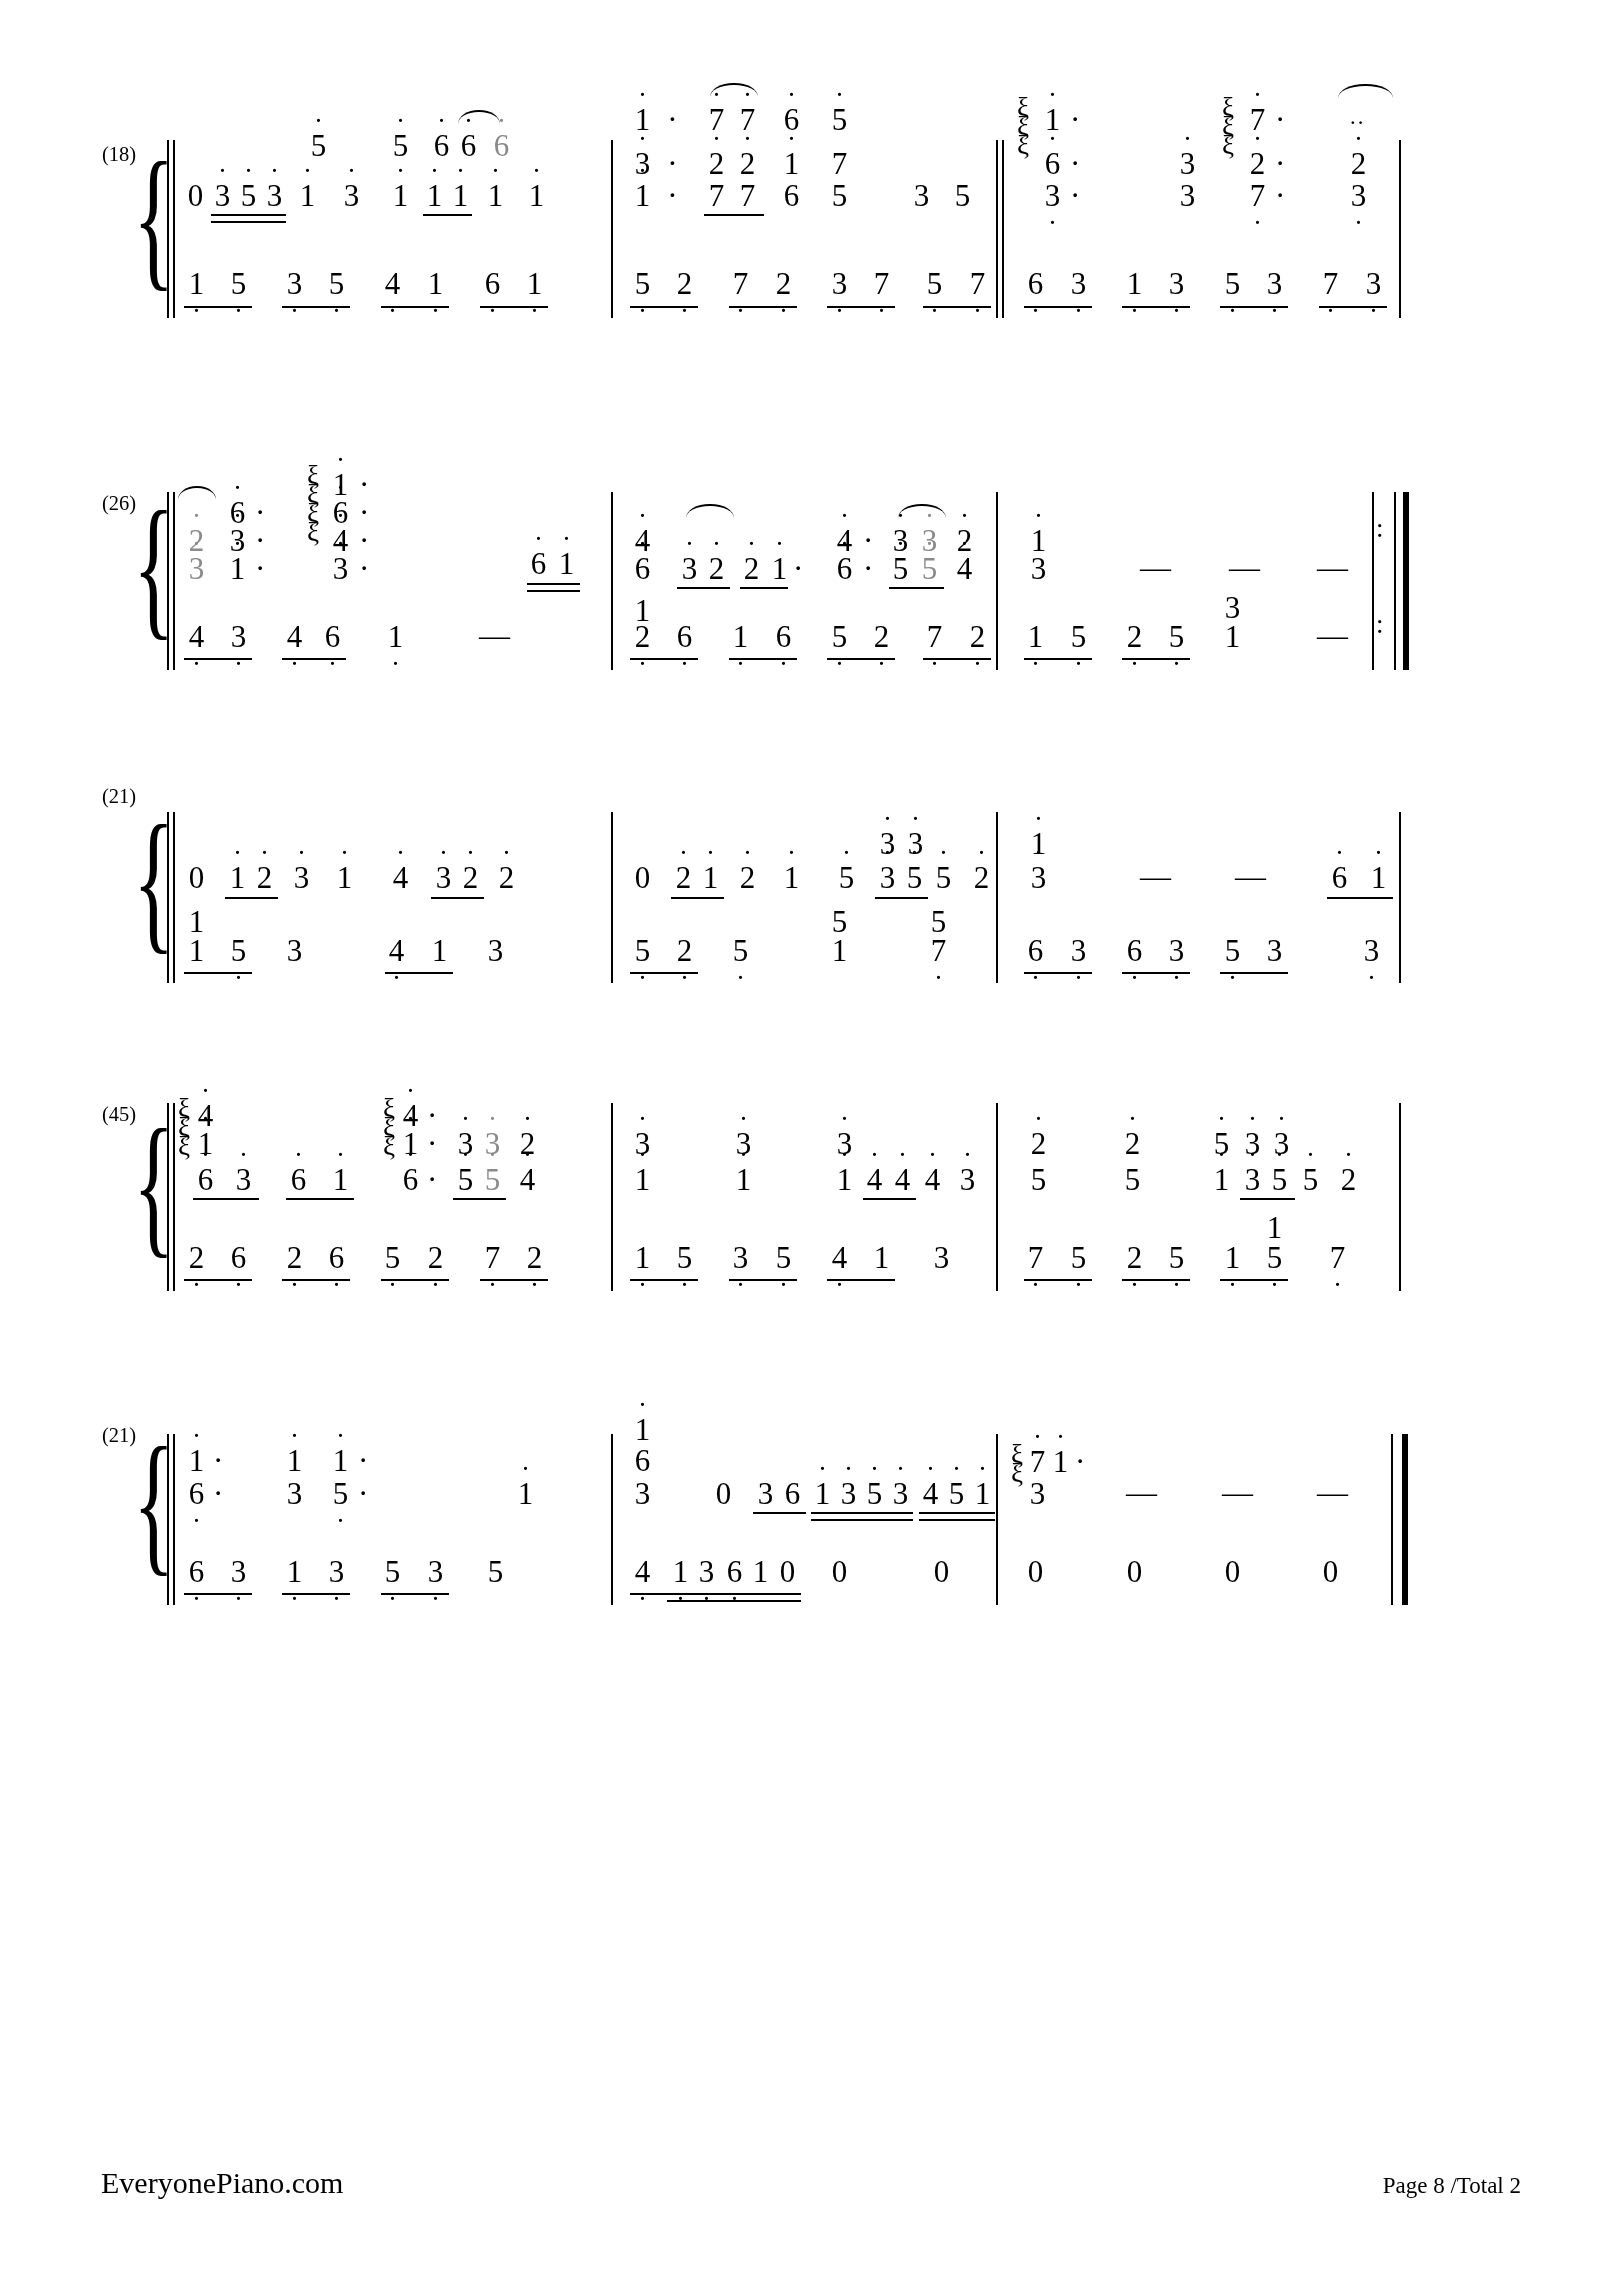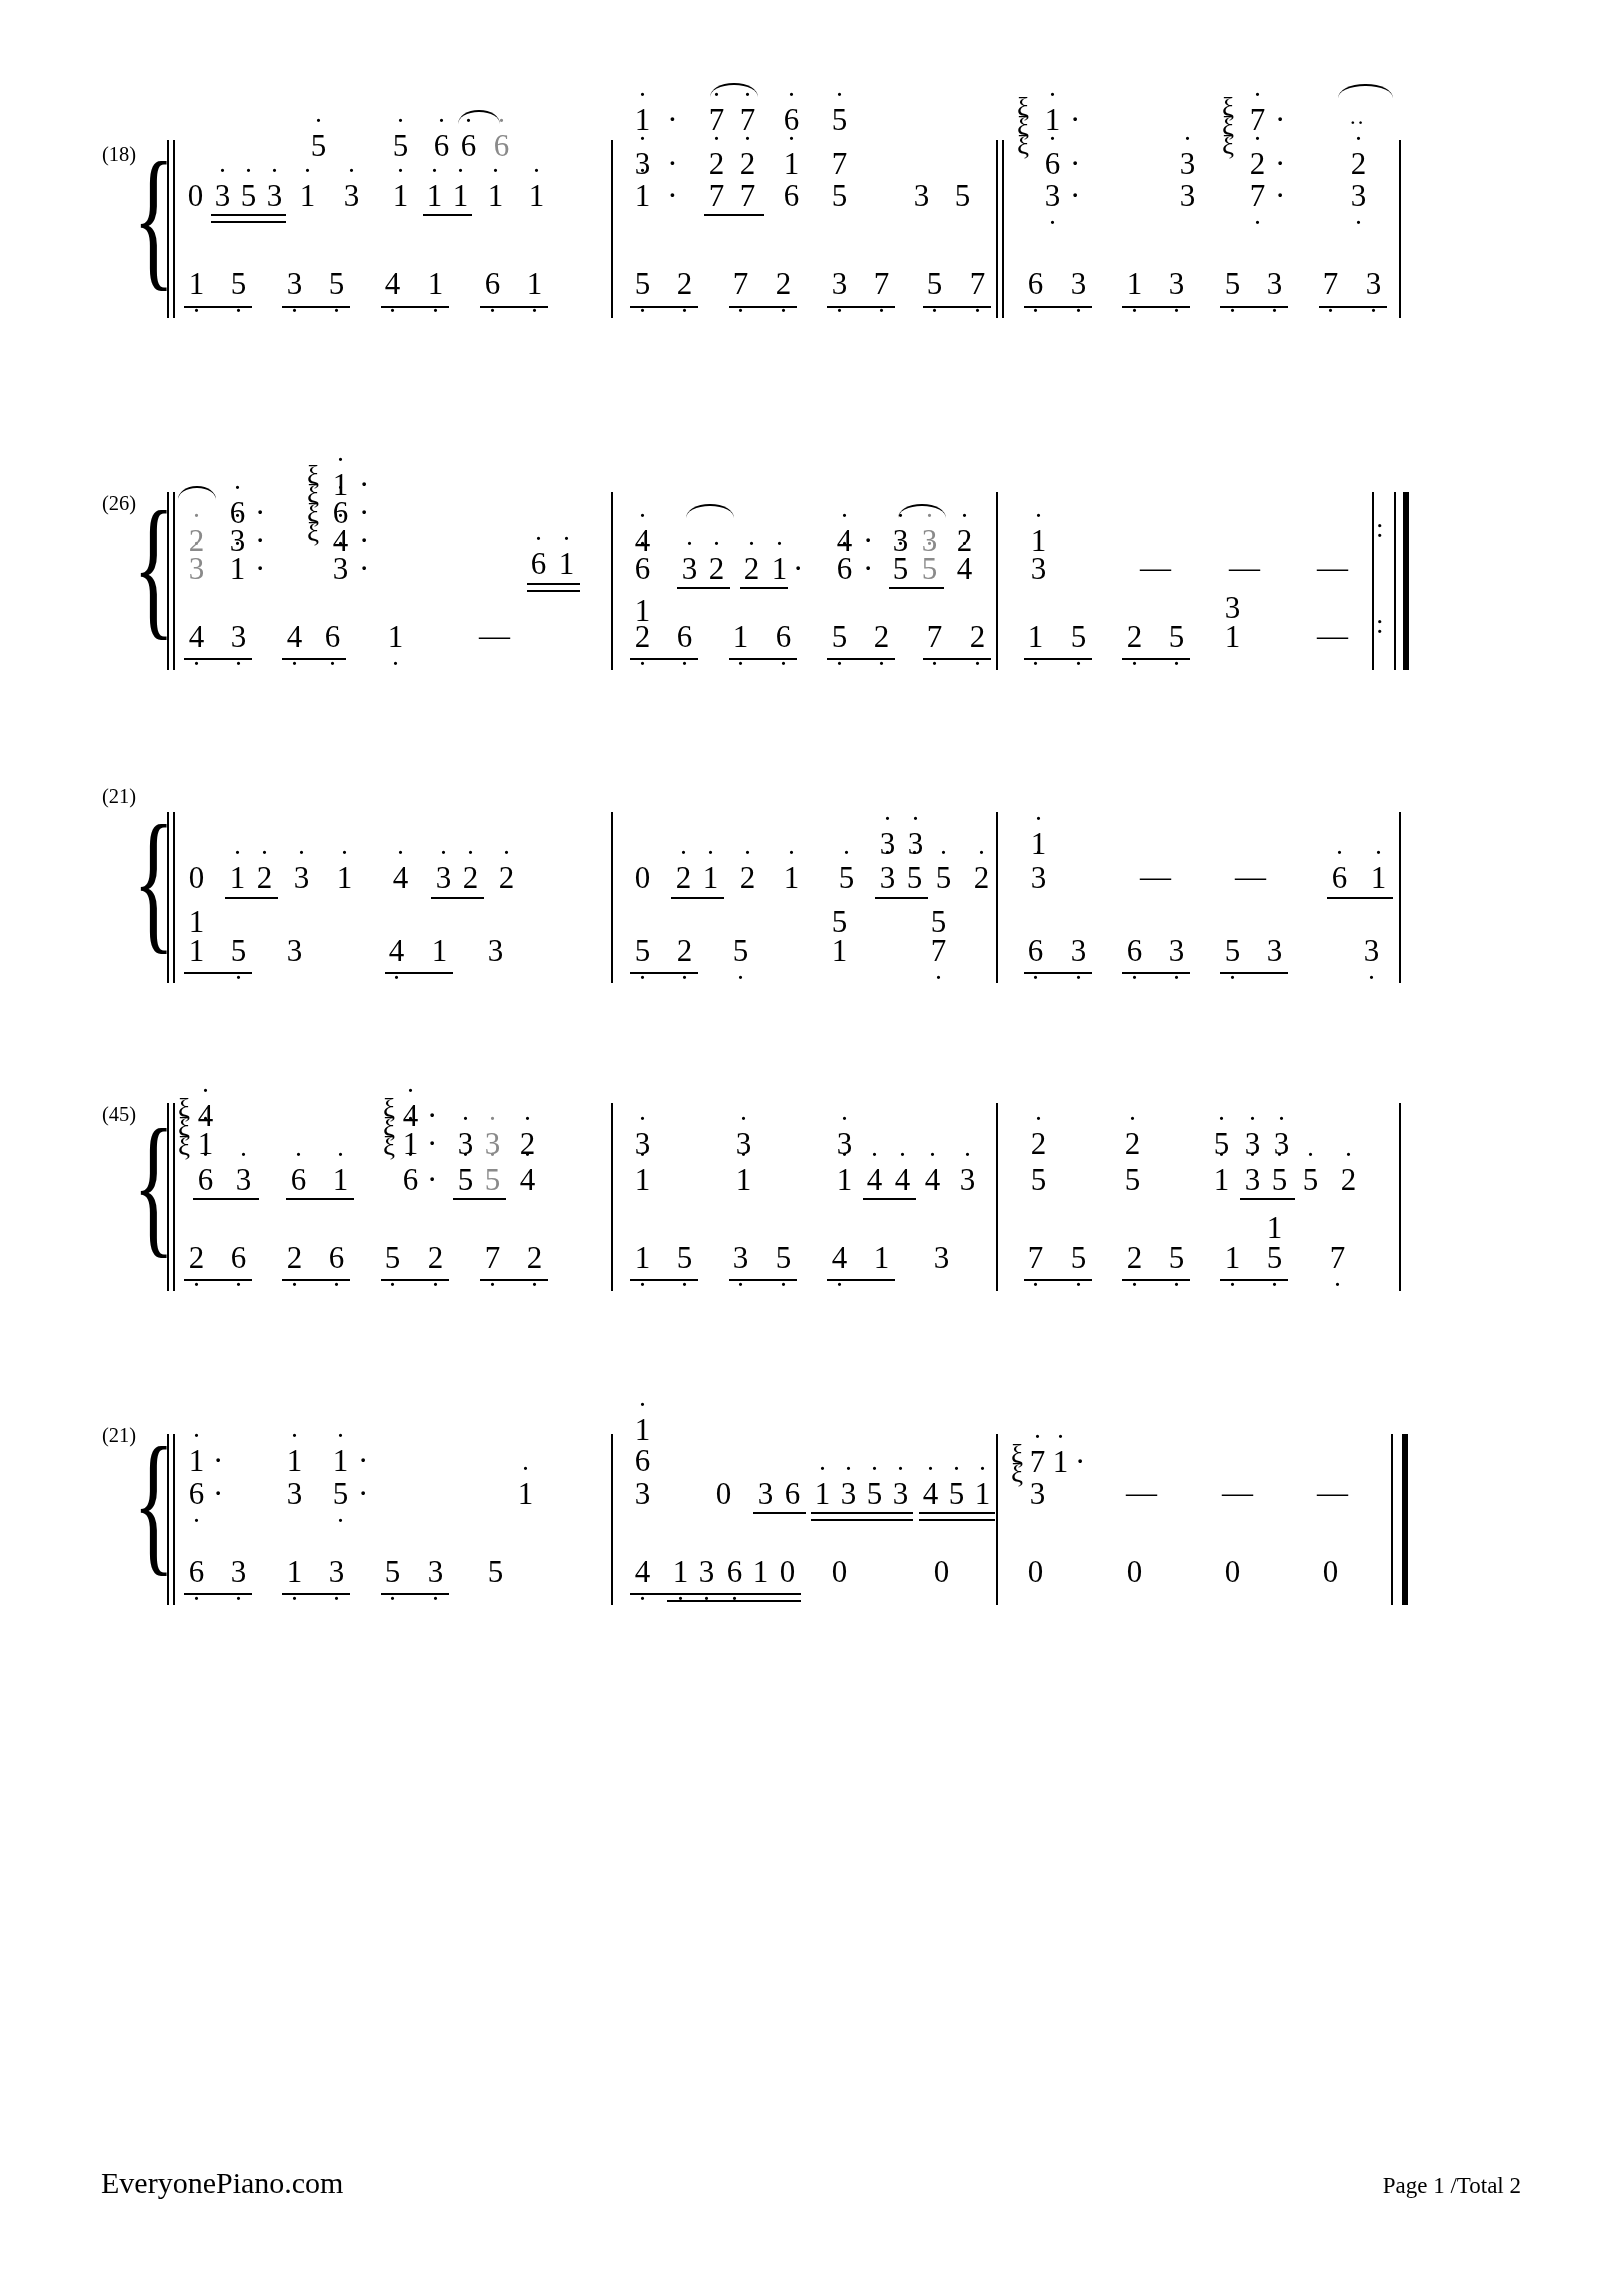--- a/index.html
+++ b/index.html
@@ -604,16 +604,16 @@
     <div class="n" style="left:724px; top:152px; width:27px;">0</div>
     <div class="n" style="left:826px; top:152px; width:27px;">0</div>
 
     <div class="n" style="left:920px; top:152px; width:27px;">0</div>
     <div class="n" style="left:1019px; top:152px; width:27px;">0</div>
     <div class="n" style="left:1117px; top:152px; width:27px;">0</div>
     <div class="n" style="left:1215px; top:152px; width:27px;">0</div>
   </div>
 
   <div class="footer-left">EveryonePiano.com</div>
-  <div class="footer-right">Page 1 /Total 2</div>
+  <div class="footer-right">Page 8 /Total 2</div>
 
 </div>
 
 
 </body></html>

